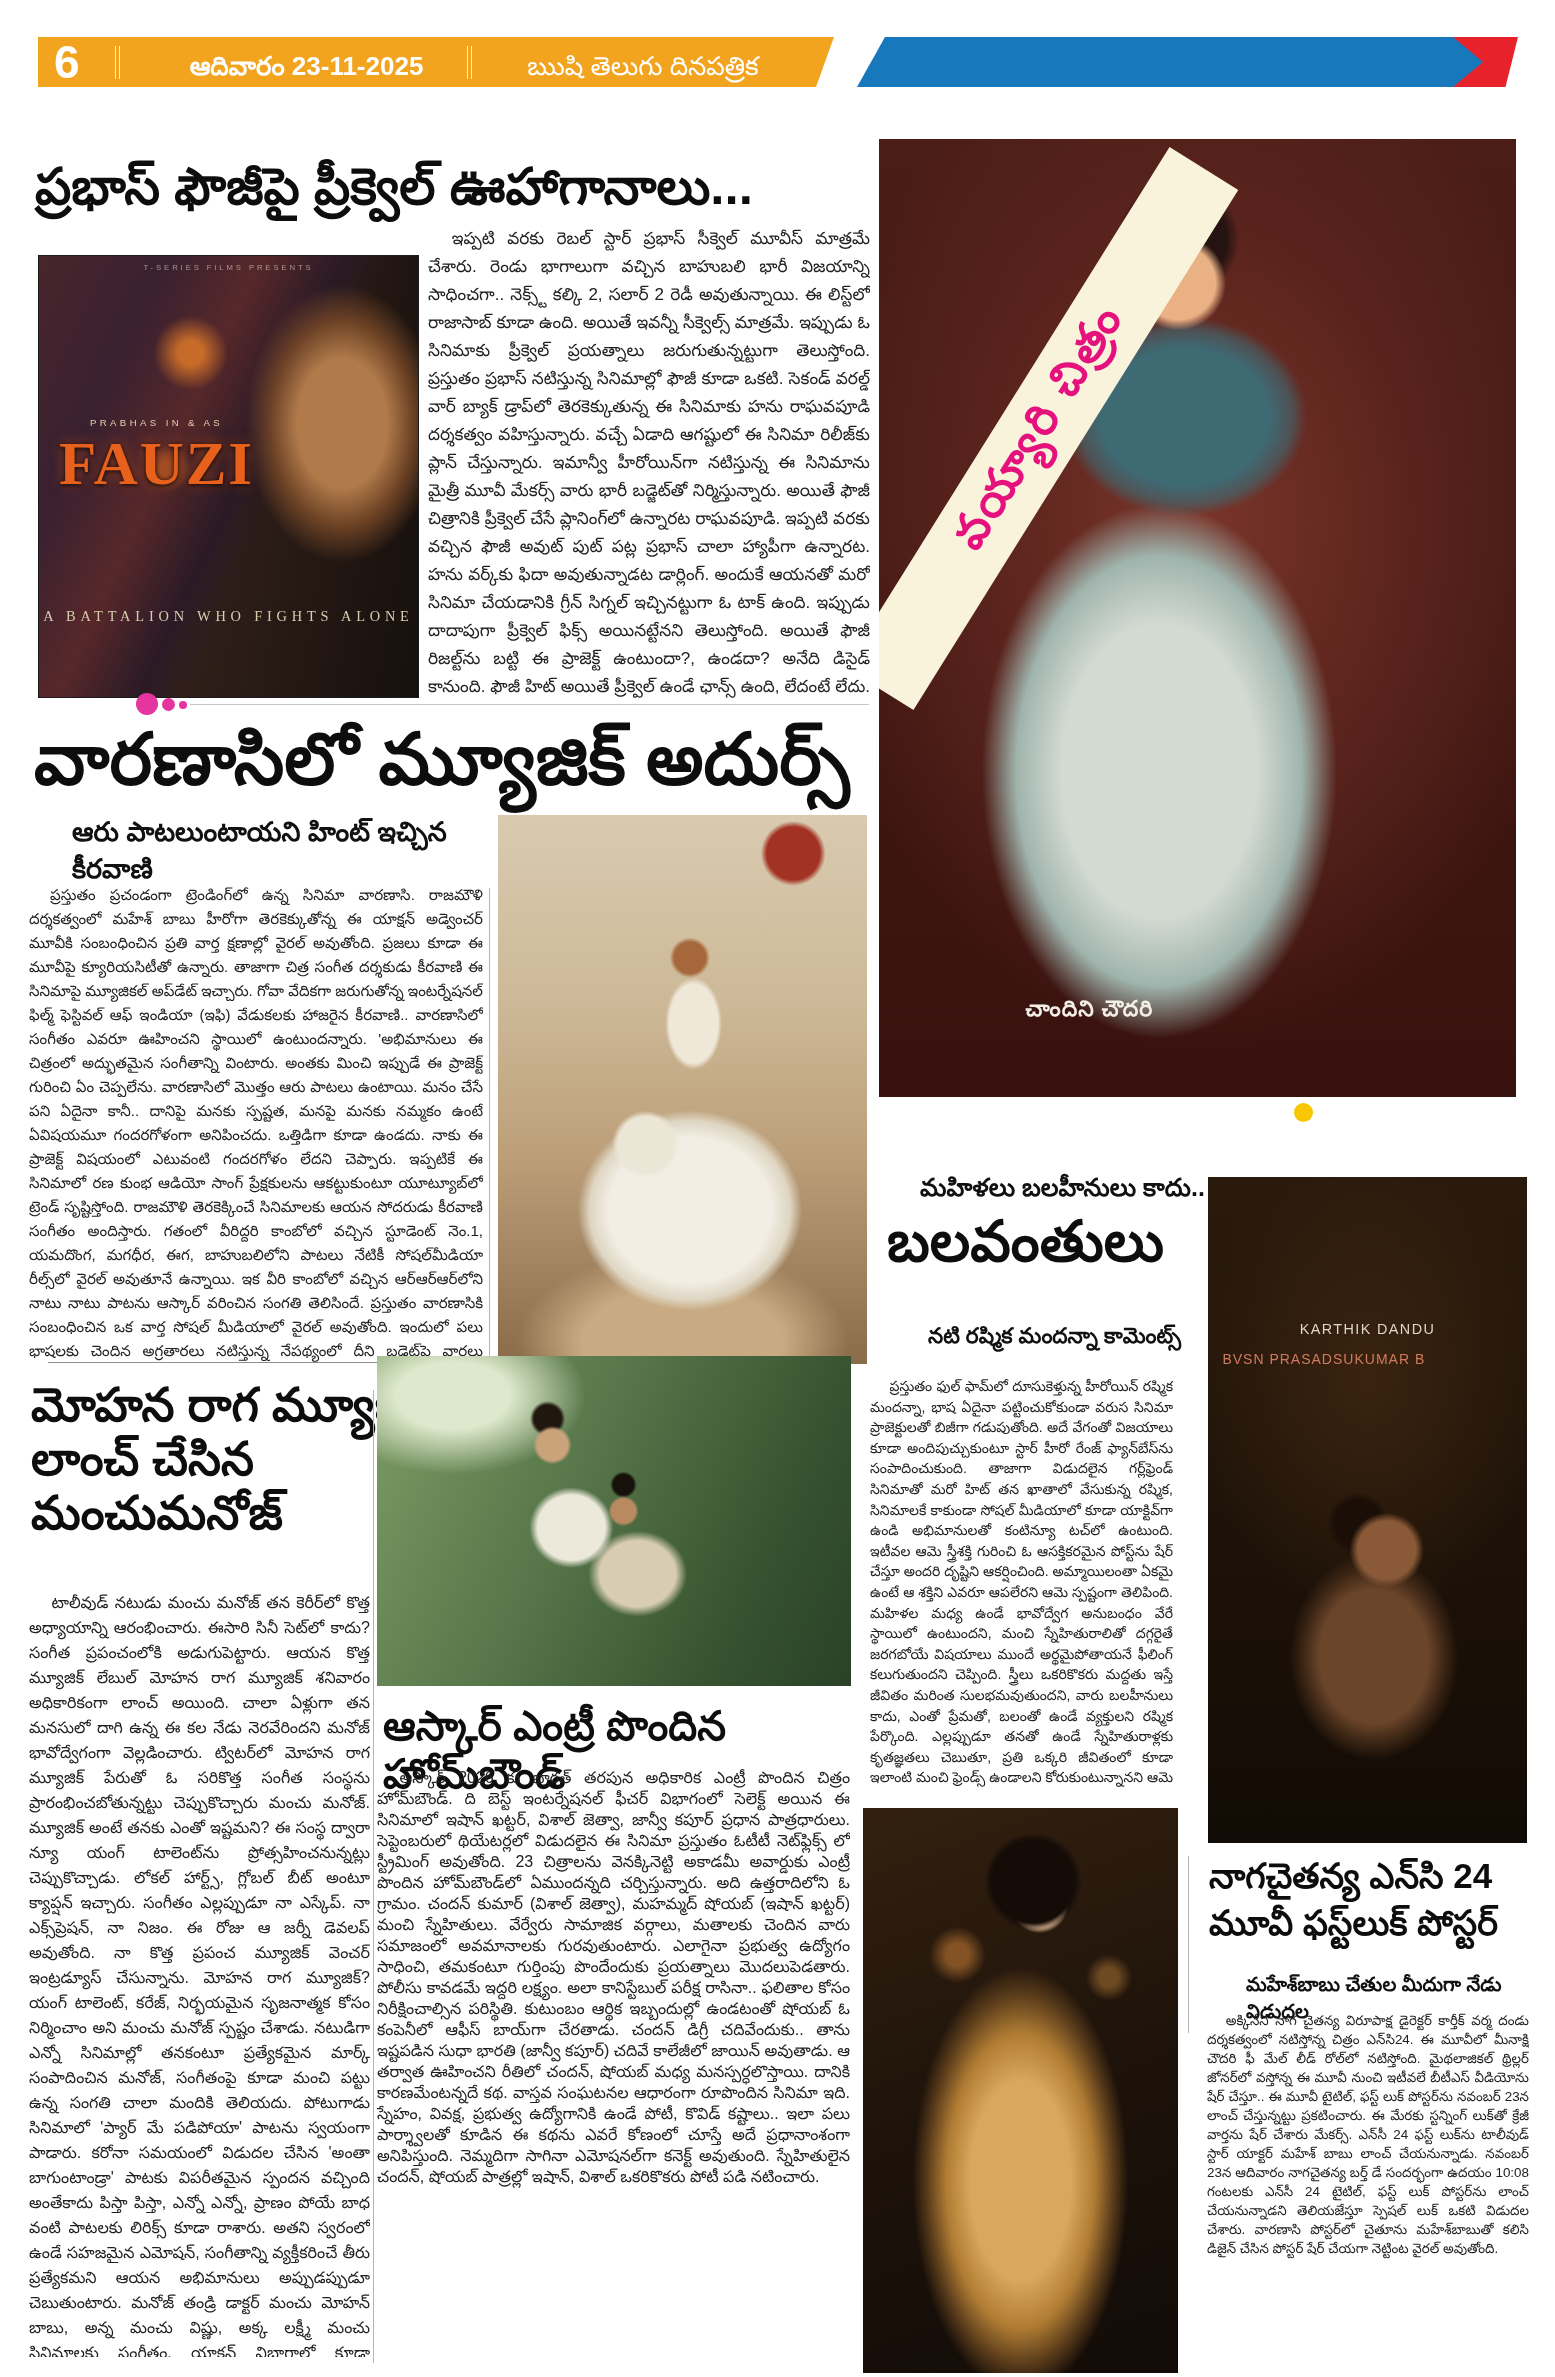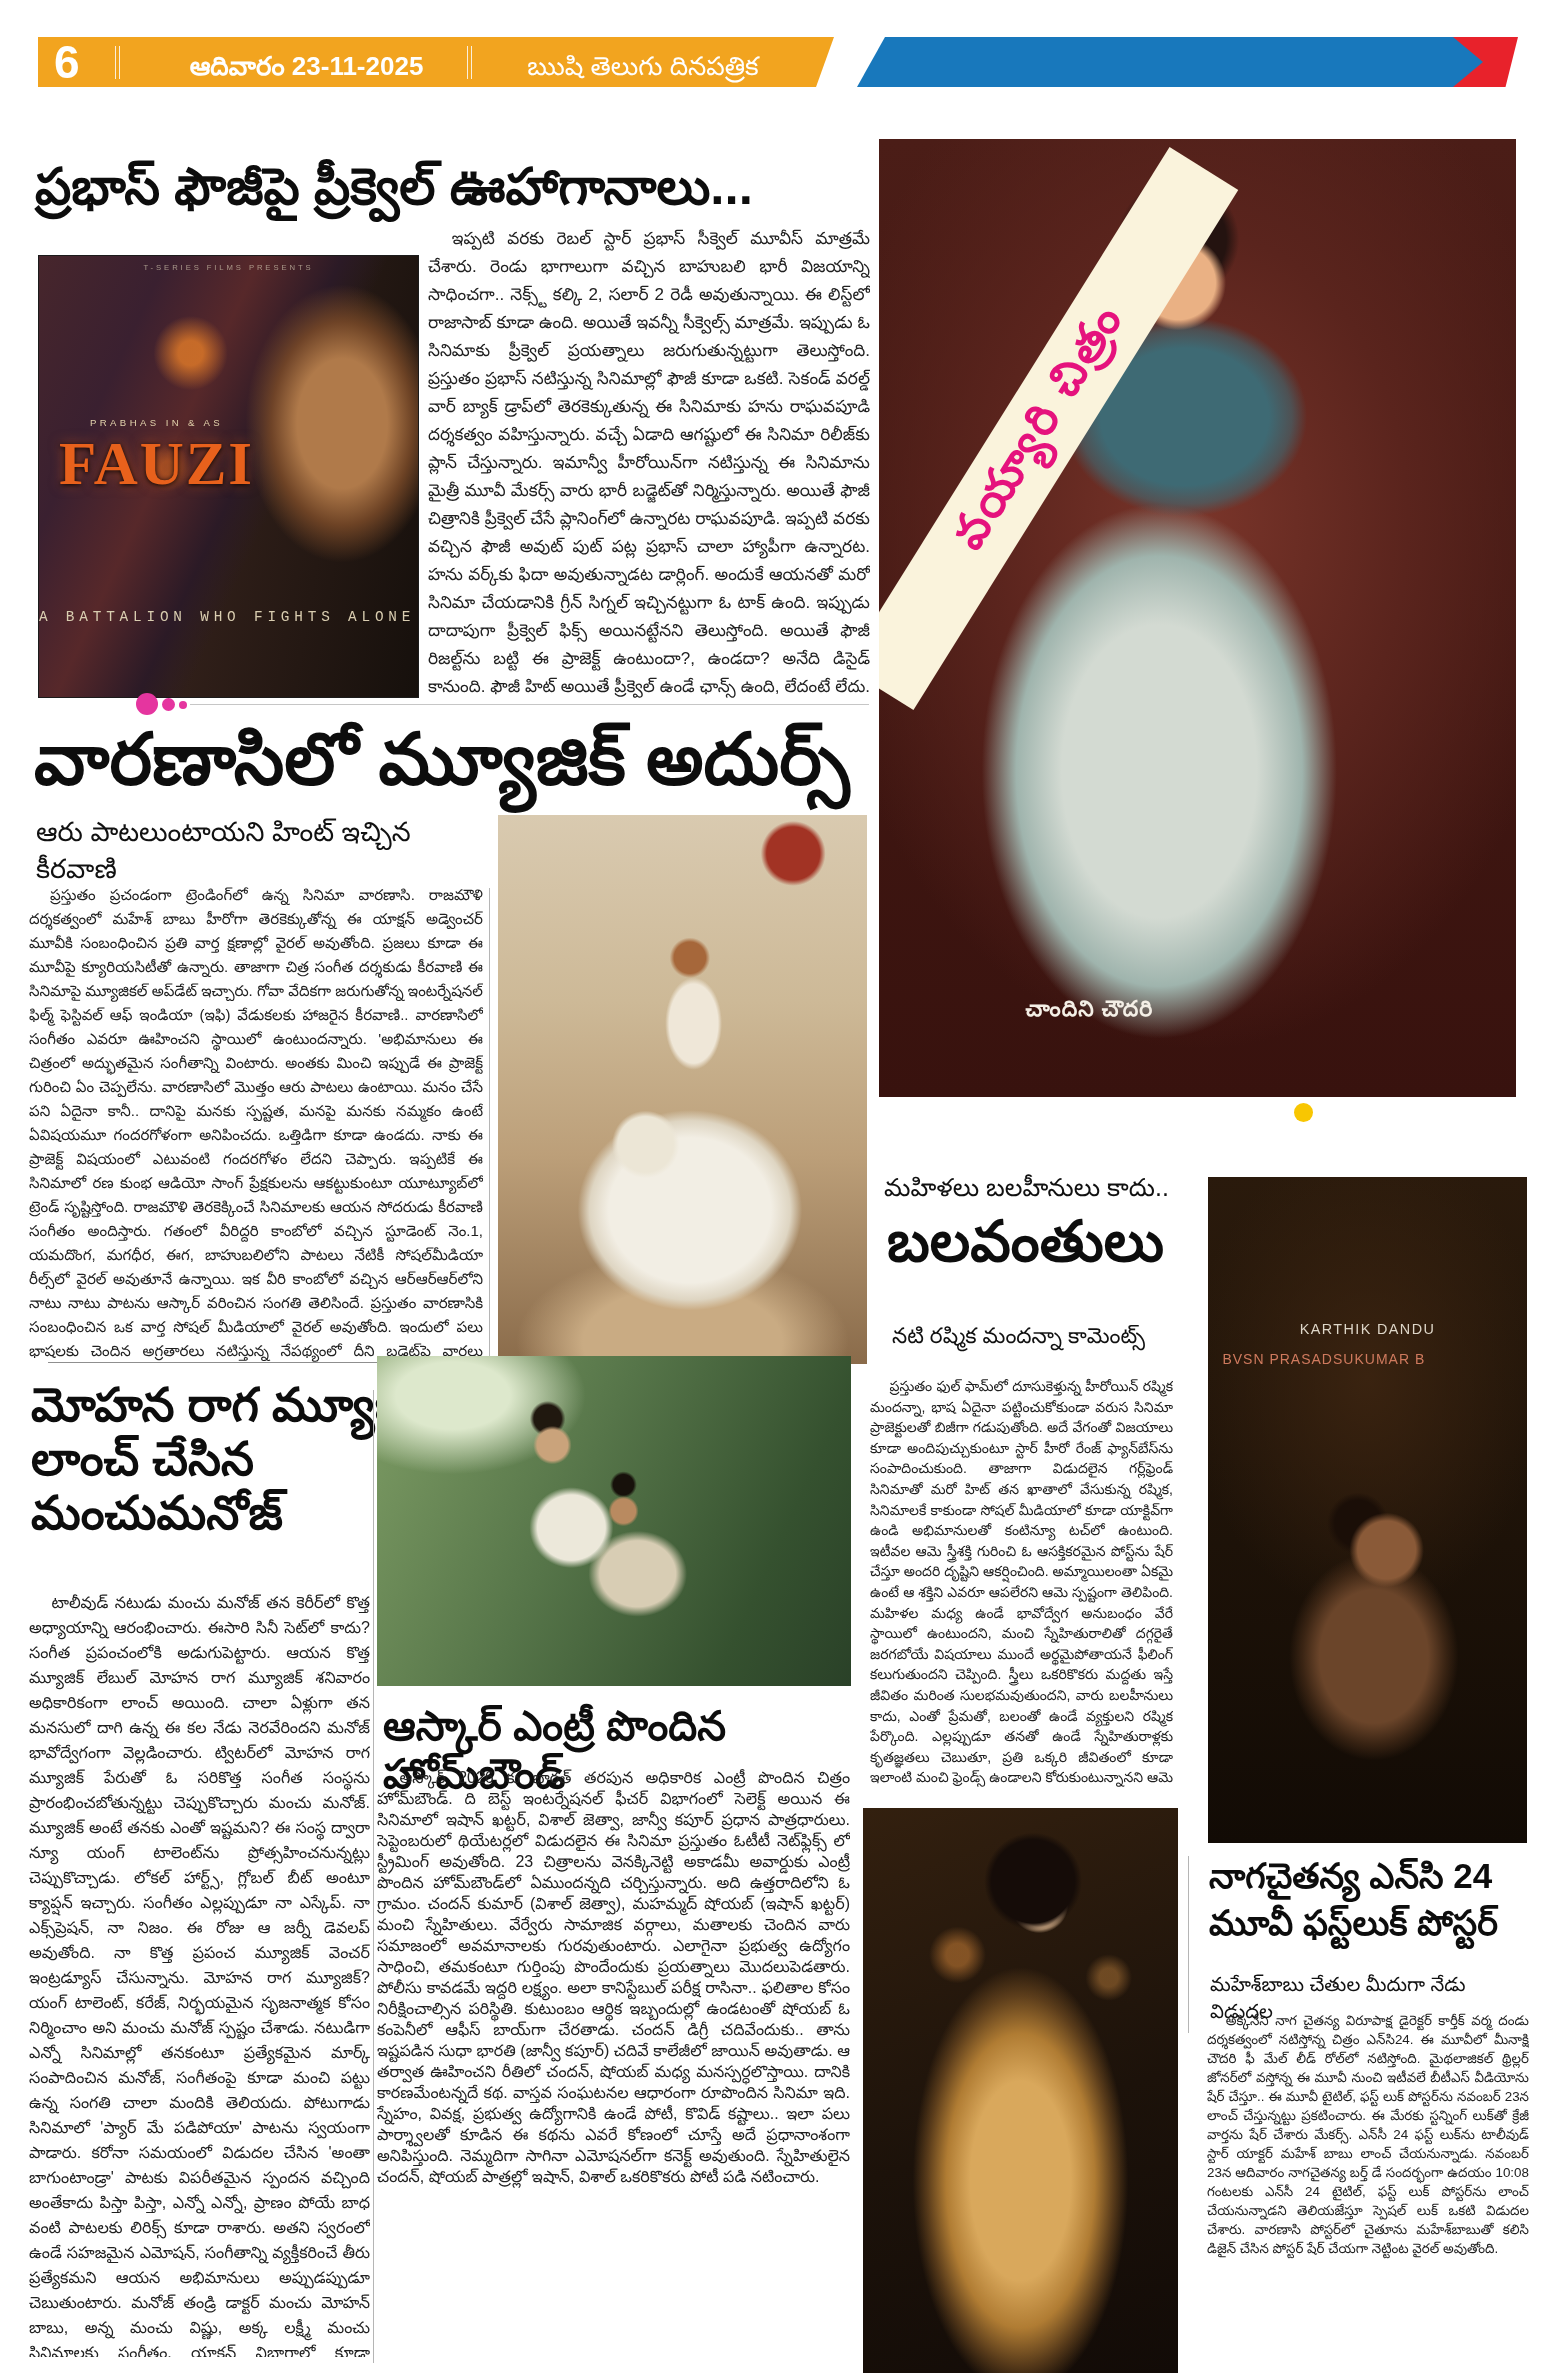--- a/index.html
+++ b/index.html
@@ -25,40 +25,40 @@
     background:#E8222B; z-index:1;
     clip-path:polygon(0 0,100% 0,calc(100% - 12.5px) 100%,0 100%);
   }
   .page-num { position:absolute; left:54px; top:40px; font-size:46px; font-weight:bold; color:#fff; line-height:44px;}
   .hdr-sep { position:absolute; top:46px; width:4.8px; height:33px; border-left:1.4px solid #fdfdfd; border-right:1.4px solid #fdfdfd; opacity:.85;}
   .hdr-date { position:absolute; left:153px; top:51px; width:307px; text-align:center; font-size:26px; font-weight:bold; color:#fff; }
   .hdr-paper { position:absolute; left:485px; top:51px; width:316px; text-align:center; font-size:26px; font-weight:normal; color:#fff; }
   .hdr-section { position:absolute; left:887px; top:46px; width:565px; text-align:center; font-size:38px; font-weight:bold; color:#fff; z-index:3;}
   
   .headline { position:absolute; font-weight:bold; color:#0d0d0d; line-height:1.18; letter-spacing:0; }
-  .subhead  { position:absolute; font-weight:normal; color:#111; }
+  .subhead  { position:absolute; font-weight:bold; color:#111;margin-left:36px; }
   .art-body { position:absolute; text-align:justify; color:#202020; overflow:hidden; }
   .art-body p { text-indent:1.4em; }
   
   #a1-headline { left:35px; top:157px; width:786px; font-size:51px; }
   #a1-body { left:428px; top:225px; width:442px; height:474px; font-size:17px; line-height:28px; }
   #fauzi-poster {
     position:absolute; left:38px; top:255px; width:381px; height:443px; border:1px solid #1b1b1b;
     background:
       radial-gradient(circle at 40% 22%, rgba(238,130,40,.75) 0 3%, transparent 9%),
       radial-gradient(circle at 34% 48%, rgba(225,110,30,.5) 0 2%, transparent 7%),
       radial-gradient(ellipse 34% 42% at 80% 38%, #b07a4a 0 35%, rgba(122,74,40,.85) 55%, transparent 75%),
       linear-gradient(115deg, #47262c 0%, #3a2030 22%, #57282a 38%, #2b1a26 52%, transparent 60%),
       linear-gradient(100deg, #241217 0%, #32201a 45%, #16100c 100%);
     overflow:hidden;
   }
   .fz-presents { position:absolute; top:6.7px; width:100%; text-align:center; font-size:7.7px; letter-spacing:2.9px; color:#cbbfa9; opacity:.75; }
   .fz-credit { position:absolute; top:161px; left:0; width:62%; text-align:center; font-size:9.6px; letter-spacing:3.4px; color:#e3d3ac; }
   .fz-title { position:absolute; top:173px; left:0; width:62%; text-align:center; font-size:61px; font-weight:bold; letter-spacing:1.9px; color:#e8611c; text-shadow:0 1.4px 4.8px #000, 0 0 12.5px rgba(232,97,28,.55); font-family:"Liberation Serif","DejaVu Serif",serif; }
-  .fz-tagline { position:absolute; bottom:72px; width:100%; font-size:14.4px; letter-spacing:4.8px; color:#d9cdb0; font-family:Liberation Mono, monospace; }
+  .fz-tagline { position:absolute; bottom:72px; width:100%; text-align:center; font-size:14.4px; letter-spacing:4.8px; color:#d9cdb0; font-family:Liberation Serif, serif; }
   
   .orn-dot { position:absolute; border-radius:50%; background:#E5359F; }
   #orn1 { left:136px; top:693px; width:22px; height:22px; }
   #orn2 { left:162px; top:698px; width:13.4px; height:13.4px; }
   #orn3 { left:179px; top:701px; width:8.1px; height:8.1px; }
   #orn-line { position:absolute; left:190px; top:704px; width:679px; height:1.4px; background:#c6c6c6; }
   
   #a2-headline { left:34px; top:717px; width:824px; font-size:72px; }
   #a2-subhead { left:36px; top:817px; width:460px; font-size:27px; }
   #a2-body { left:29px; top:883px; width:454px; height:479px; font-size:15px; line-height:24px; }

